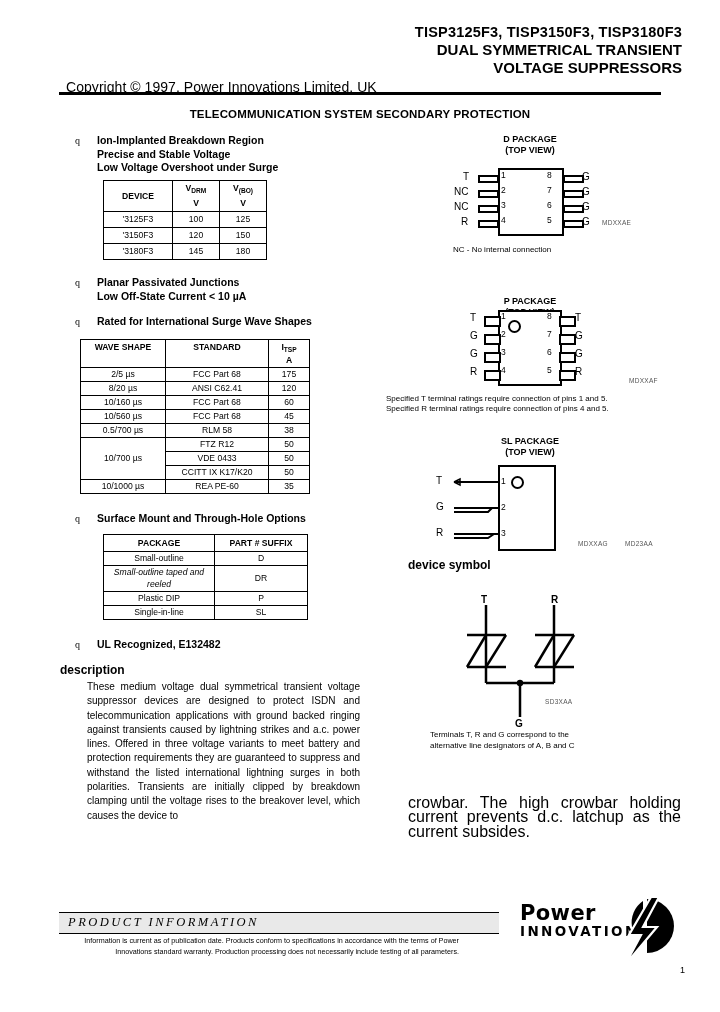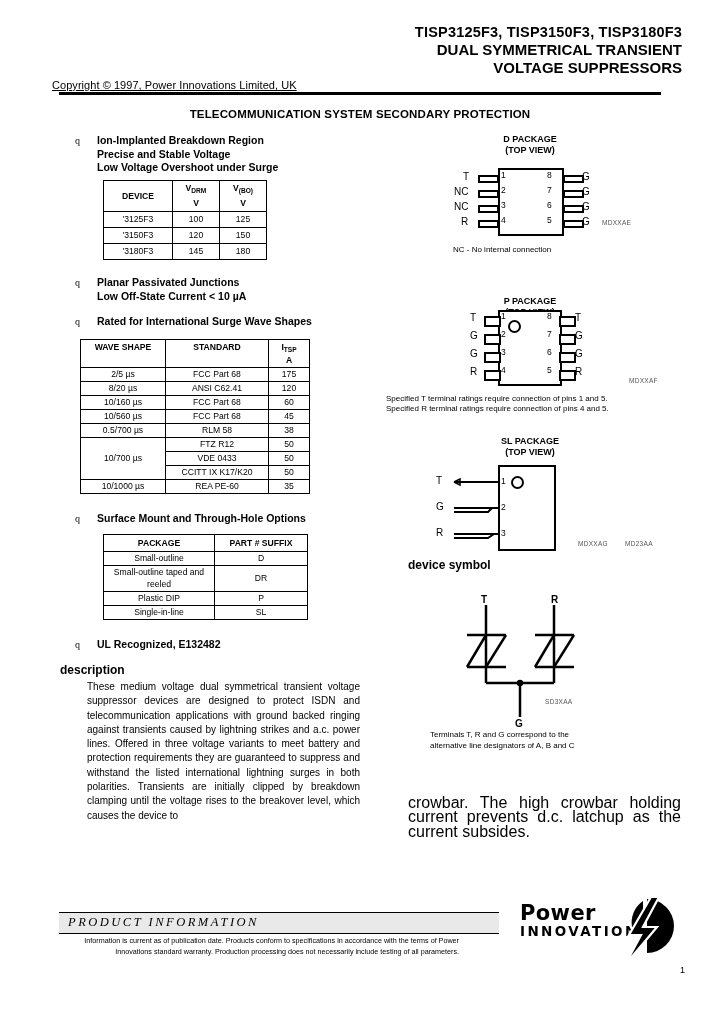--- a/index.html
+++ b/index.html
@@ -16,21 +16,21 @@
   
   .header-titles{
     position:absolute;left:300px;top:24px;width:382px;
     text-align:right;
   }
   .hdr-line1{font-size:14.5px;font-weight:bold;letter-spacing:.2px;line-height:17px;}
   .hdr-line2{font-size:15px;font-weight:bold;line-height:17.5px;}
   .hdr-line3{font-size:15px;font-weight:bold;line-height:17.5px;}
   .hdr-date{font-size:9.5px;line-height:14px;margin-top:3px;letter-spacing:.1px;}
   .copyright{
-    position:absolute;left:52px;top:79px;font-size:11px;letter-spacing:.05px;text-decoration:underline;
+    position:absolute;left:66px;top:79px;font-size:14px;letter-spacing:.05px;text-decoration:underline;
   }
   .rule-top{
     position:absolute;left:59px;top:92px;width:602px;height:3px;background:#000;
   }
   .sec-title{
     position:absolute;left:0;top:108px;width:720px;text-align:center;
     font-size:11.5px;font-weight:bold;letter-spacing:.15px;
   }
 
   
@@ -239,21 +239,21 @@
     <tbody>
         <tr>
       <th style="width:104px;height:14px;">PACKAGE</th>
       <th style="width:86px;">PART # SUFFIX</th>
     </tr>
     <tr>
       <td>Small-outline</td>
       <td>D</td>
     </tr>
     <tr>
-      <td style="line-height:11.5px;">Small-outline taped and reeled</td>
+      <td style="line-height:11.5px;font-style:italic;">Small-outline taped and reeled</td>
       <td>DR</td>
     </tr>
     <tr>
       <td>Plastic DIP</td>
       <td>P</td>
     </tr>
     <tr>
       <td>Single-in-line</td>
       <td>SL</td>
     </tr>

